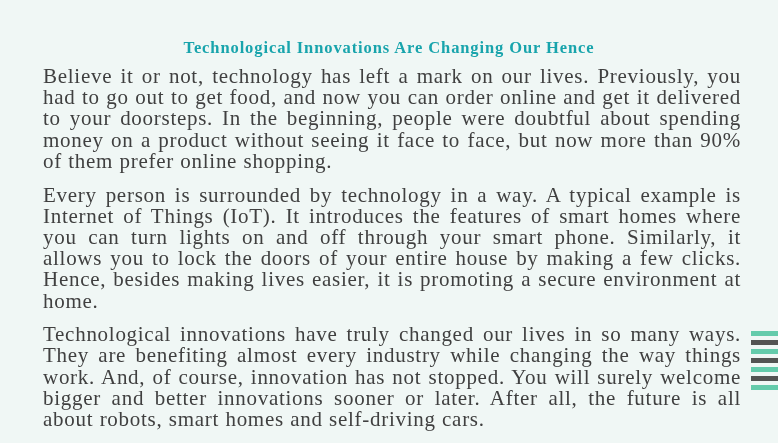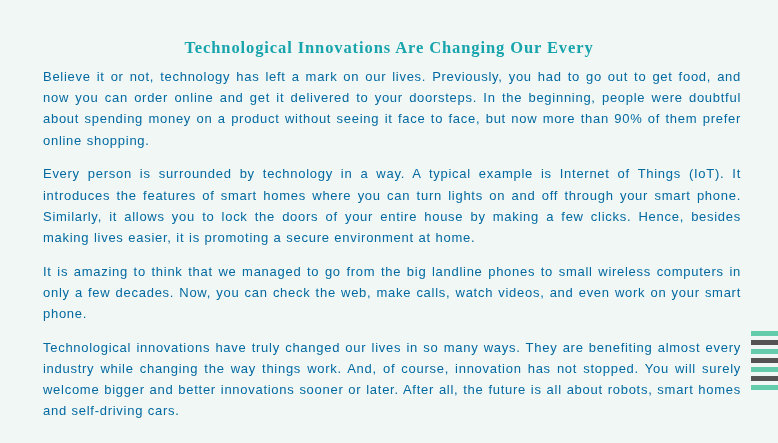--- a/index.html
+++ b/index.html
@@ -38,23 +38,23 @@
   }
 
   #article-body {
     position: absolute;
     left: 43px;
     top: 66px;
     width: 698px;
   }
 
   .paragraph {
-    color: #0369a1;
-    font-family: Liberation Sans, sans-serif;
-    font-size: 13px;
+    color: #404040;
+    font-family: Liberation Serif, serif;
+    font-size: 21px;
     line-height: 21.2px;
     letter-spacing: 0.72px;
     text-align: justify;
     text-justify: inter-word;
     margin: 0 0 12.5px 0;
     word-spacing: 0.4px;
   }
   .paragraph:last-child {
     margin-bottom: 18px;
   }
@@ -75,26 +75,25 @@
     margin-bottom: 0;
   }
   .stripe-green { background: #64cbab; }
   .stripe-gray  { background: #535453; }
 </style>
 </head>
 <body>
 
 <div id="page">
 
-  <div id="article-title">Technological Innovations Are Changing Our Every</div>
+  <div id="article-title">Technological Innovations Are Changing Our Hence</div>
 
   <div id="article-body">
     <p class="paragraph">Believe it or not, technology has left a mark on our lives. Previously, you had to go out to get food, and now you can order online and get it delivered to your doorsteps. In the beginning, people were doubtful about spending money on a product without seeing it face to face, but now more than 90% of them prefer online shopping.</p>
     <p class="paragraph">Every person is surrounded by technology in a way. A typical example is Internet of Things (IoT). It introduces the features of smart homes where you can turn lights on and off through your smart phone. Similarly, it allows you to lock the doors of your entire house by making a few clicks. Hence, besides making lives easier, it is promoting a secure environment at home.</p>
-    <p class="paragraph">It is amazing to think that we managed to go from the big landline phones to small wireless computers in only a few decades. Now, you can check the web, make calls, watch videos, and even work on your smart phone.</p>
     <p class="paragraph">Technological innovations have truly changed our lives in so many ways. They are benefiting almost every industry while changing the way things work. And, of course, innovation has not stopped. You will surely welcome bigger and better innovations sooner or later. After all, the future is all about robots, smart homes and self-driving cars.</p>
   </div>
 
   <div id="decor-stripes">
     <div class="stripe stripe-green"></div>
     <div class="stripe stripe-gray"></div>
     <div class="stripe stripe-green"></div>
     <div class="stripe stripe-gray"></div>
     <div class="stripe stripe-green"></div>
     <div class="stripe stripe-gray"></div>

